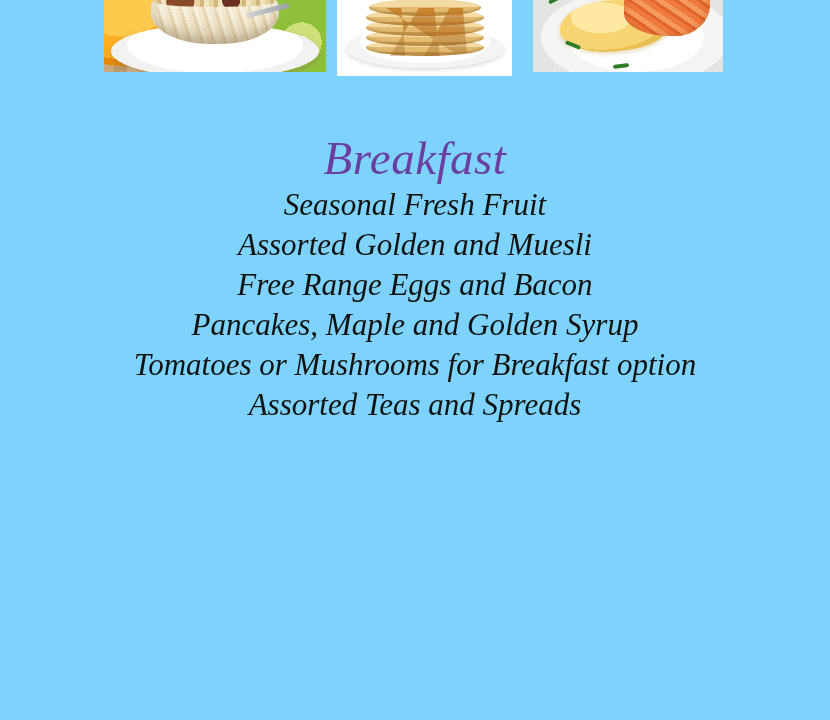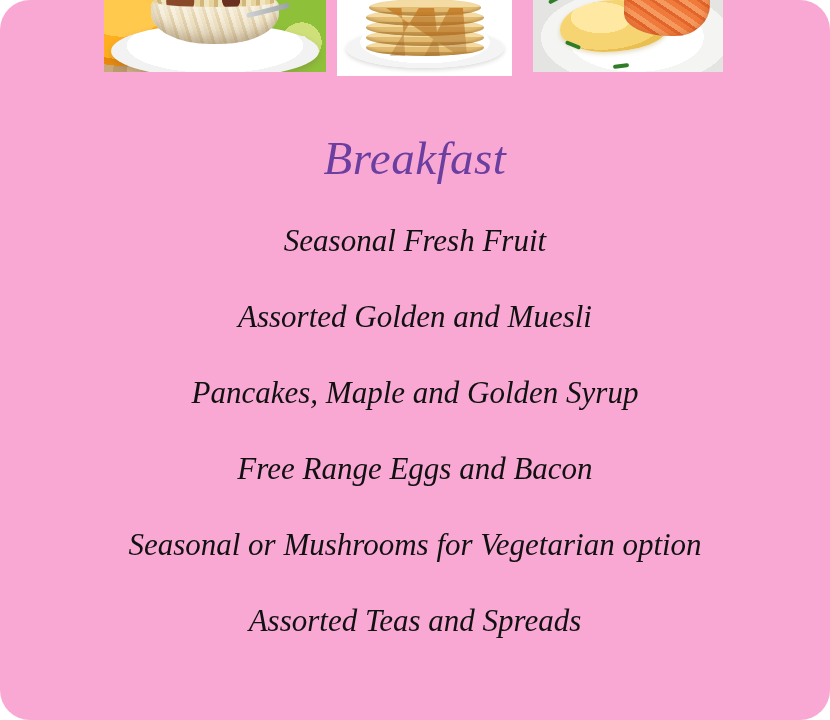--- a/index.html
+++ b/index.html
@@ -13,22 +13,21 @@
     height: 720px;
     position: relative;
     overflow: hidden;
     font-family: "Liberation Serif", "DejaVu Serif", serif;
     color: #000000;
   }
 
   .page {
     position: absolute;
     inset: 0;
-    background: #f9a8d4;
-    border-radius: 30px;
+    background: #7dd3fc;
   }
 
   
   .photo-row {
     position: absolute;
     left: 0;
     width: 830px;
     display: flex;
     align-items: flex-start;
   }
@@ -180,21 +179,20 @@
     padding: 0;
     list-style: none;
   }
   .menu-item {
     font-style: italic;
     font-size: 31px;
     line-height: 40px;
     color: #111111;
     white-space: nowrap;
     font-family: "Liberation Serif", "DejaVu Serif", serif;
-    margin-top: 36px;
   }
 </style>
 </head>
 <body>
 
 <div class="page">
 
   <div class="photo-row photo-row-top">
 
     <div class="photo ph-muesli">
@@ -229,23 +227,23 @@
 
   <div class="content">
 
     <div class="title">
       <span class="title-line">Breakfast</span>
     </div>
 
     <ul class="menu-list">
       <li class="menu-item">Seasonal Fresh Fruit</li>
       <li class="menu-item">Assorted Golden and Muesli</li>
+      <li class="menu-item">Free Range Eggs and Bacon</li>
       <li class="menu-item">Pancakes, Maple and Golden Syrup</li>
-      <li class="menu-item">Free Range Eggs and Bacon</li>
-      <li class="menu-item">Seasonal or Mushrooms for Vegetarian option</li>
+      <li class="menu-item">Tomatoes or Mushrooms for Breakfast option</li>
       <li class="menu-item">Assorted Teas and Spreads</li>
     </ul>
 
   </div>
 
   <div class="photo-row photo-row-bottom">
 
     
 
     

